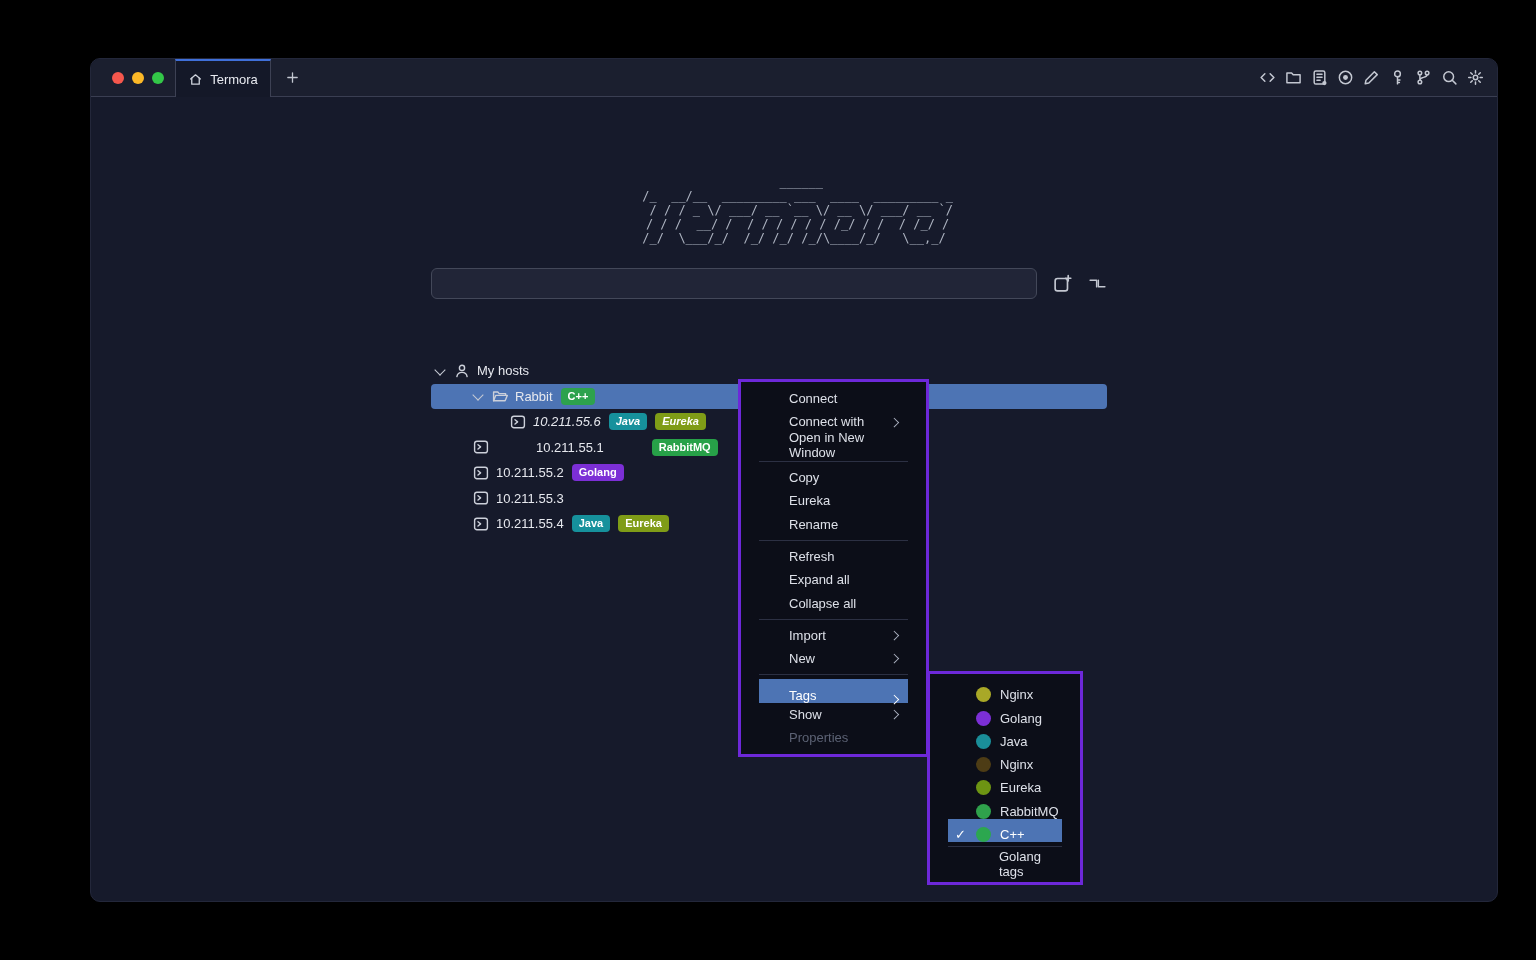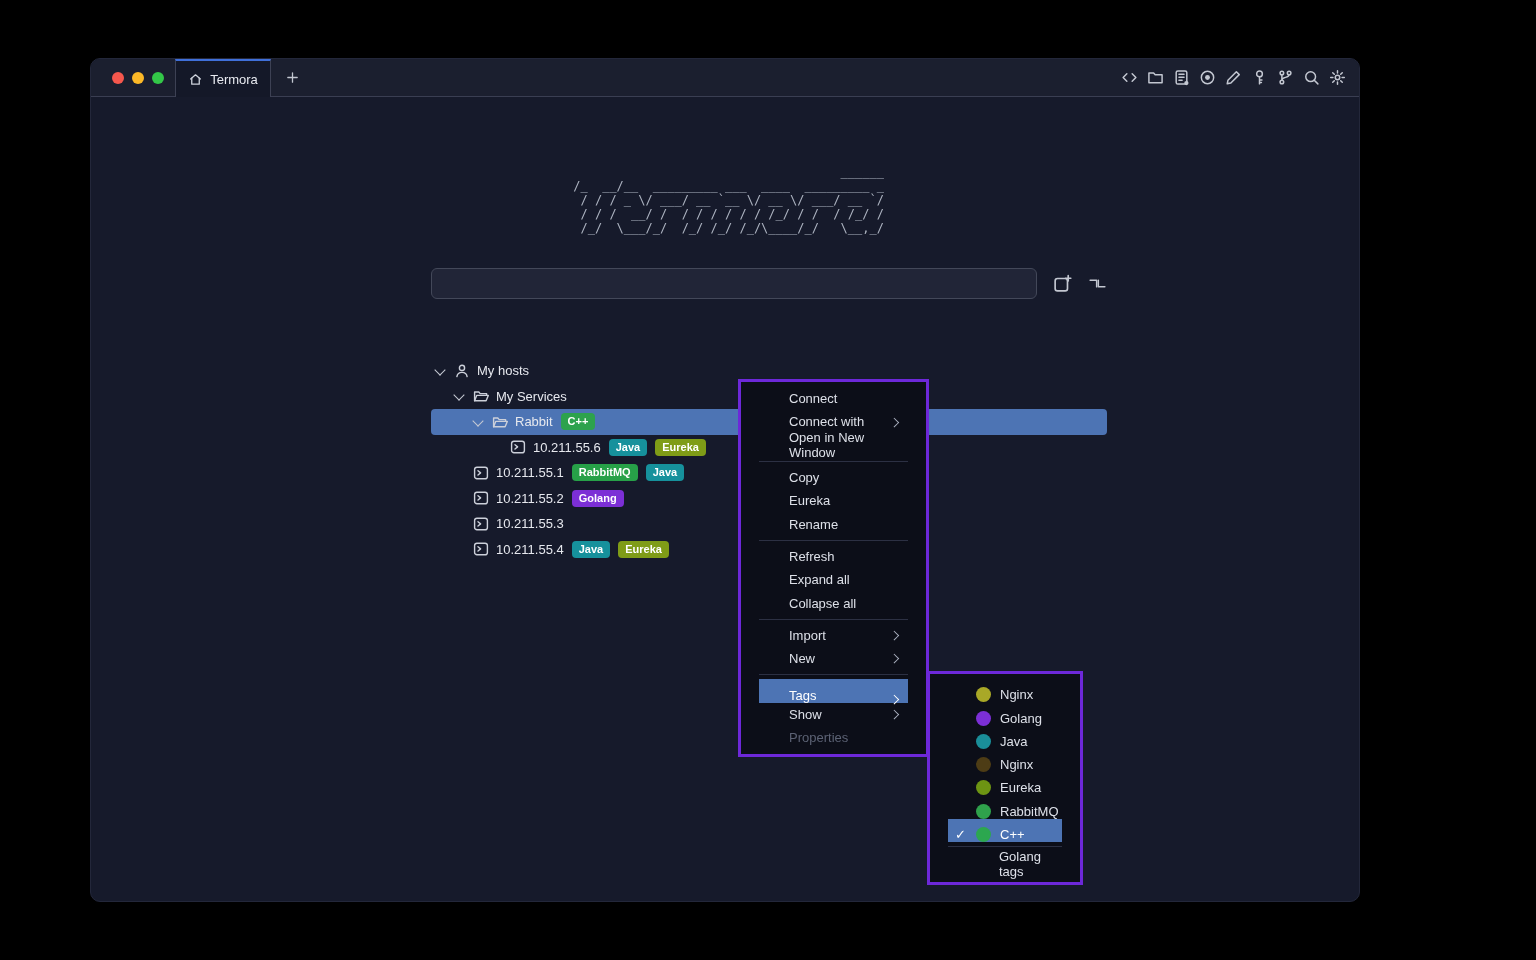--- a/index.html
+++ b/index.html
@@ -2,21 +2,21 @@
 <html><head>
 <meta charset="utf-8">
 <style>
   html,body{margin:0;padding:0;}
   body{
     width:1536px;height:960px;background:#000;position:relative;overflow:hidden;
     font-family:"Liberation Sans",sans-serif;
     -webkit-font-smoothing:antialiased;
   }
   .window{
-    position:absolute;left:90px;top:58px;width:1270px;height:844px;
+    position:absolute;left:90px;top:58px;width:1408px;height:844px;
     background:#161a2b;border-radius:10px;overflow:hidden;
     border:1px solid #23273a;box-sizing:border-box;
     box-shadow:0 18px 50px rgba(0,0,0,.6);
   }
   
   .titlebar{height:38px;display:flex;align-items:stretch;background:#1b1f2f;}
   .traffic{width:84px;display:flex;align-items:center;gap:8px;padding-left:21px;
     border-bottom:1px solid #3a3e52;box-sizing:border-box;flex:none;}
   .light{width:12px;height:12px;border-radius:50%;display:inline-block;}
   .tab{width:96px;flex:none;box-sizing:border-box;background:#141828;
@@ -27,21 +27,21 @@
   .plusbtn{width:42px;flex:none;display:flex;align-items:center;justify-content:center;
     border-bottom:1px solid #3a3e52;box-sizing:border-box;color:#c3c7d1;}
   .plusbtn span{width:15px;height:15px;display:inline-flex;}
   .tb-rest{flex:1;border-bottom:1px solid #3a3e52;box-sizing:border-box;
     display:flex;align-items:center;}
   .toolbar{margin-left:auto;display:flex;align-items:center;gap:9px;padding-right:13px;}
   .tbicon{width:17px;height:17px;color:#c3c7d1;display:inline-flex;cursor:pointer;}
   .tbicon svg,.ticn svg,.plusbtn svg,.sicon svg,.ticon-tree svg{width:100%;height:100%;display:block;}
   
   .banner-wrap{position:absolute;top:106px;left:0;right:0;text-align:center;}
-  .banner{display:inline-block;text-align:right;margin:0;
+  .banner{display:inline-block;text-align:center;margin:10px;
     font-family:"DejaVu Sans Mono",monospace;font-size:12px;line-height:14px;color:#aeb5c2;}
   
   .search-row{position:absolute;top:209px;left:340px;display:flex;align-items:center;}
   .search-input{width:606px;height:31px;box-sizing:border-box;background:#212537;
     border:1px solid #434859;border-radius:6px;color:#e8eaf0;padding:0 10px;font-size:13px;outline:none;}
   .sicon{width:19px;height:19px;color:#c3c7d1;margin-left:16px;display:inline-flex;cursor:pointer;}
   
   .tree{position:absolute;top:253px;left:340px;width:676px;font-size:13px;color:#e6e8ee;}
   .tree-row{height:25.5px;display:flex;align-items:center;border-radius:4px;box-sizing:border-box;}
   .tree-row.selected{background:#4d74b4;}
@@ -188,53 +188,43 @@
       <div class="tree-row" style="padding-left: 3px; margin-top: 46px;">
         <span class="chev"></span>
         <span class="ticon-tree">
           <svg viewBox="0 0 16 16" fill="none" stroke="currentColor" stroke-width="1.4" stroke-linecap="round" stroke-linejoin="round">
             <circle cx="8" cy="4.9" r="2.6"></circle>
             <path d="M2.9 13.6c.4-2.7 2.5-4.2 5.1-4.2s4.7 1.5 5.1 4.2"></path>
           </svg>
         </span>
         <span class="tlabel">My hosts</span>
       </div>
-      <div class="tree-row" style="padding-left: 22px;">
+      <div class="tree-row selected" style="padding-left: 41px; text-align: right;">
         <span class="chev"></span>
         <span class="ticon-tree">
           <svg viewBox="0 0 16 16" fill="none" stroke="currentColor" stroke-width="1.4" stroke-linecap="round" stroke-linejoin="round">
             <path d="M1.6 12.8V4h4.2l1.4 1.6h6.4v1.8"></path>
             <path d="M1.6 12.8l2.1-5.4h11.6l-2.2 5.4z"></path>
           </svg>
         </span>
-        <span class="tlabel">My Services</span>
-      </div>
-      <div class="tree-row selected" style="padding-left: 41px; text-align: right;">
-        <span class="chev"></span>
-        <span class="ticon-tree">
-          <svg viewBox="0 0 16 16" fill="none" stroke="currentColor" stroke-width="1.4" stroke-linecap="round" stroke-linejoin="round">
-            <path d="M1.6 12.8V4h4.2l1.4 1.6h6.4v1.8"></path>
-            <path d="M1.6 12.8l2.1-5.4h11.6l-2.2 5.4z"></path>
-          </svg>
-        </span>
         <span class="tlabel">Rabbit</span>
         <span class="tag" style="background:#2da24d">C++</span>
       </div>
-      <div class="tree-row" style="padding-left: 79px;">
+      <div class="tree-row" style="padding-left: 79px; font-style: italic;">
         <span class="ticon-tree">
           <svg viewBox="0 0 16 16" fill="none" stroke="currentColor" stroke-width="1.4" stroke-linecap="round" stroke-linejoin="round">
             <rect x="1.6" y="2.2" width="12.8" height="11.6" rx="2.4"></rect>
             <path d="M5 5.8l2.6 2.1L5 10"></path>
           </svg>
         </span>
         <span class="tlabel">10.211.55.6</span>
         <span class="tag" style="background:#16919c">Java</span>
         <span class="tag" style="background:#7f9c17">Eureka</span>
       </div>
-      <div class="tree-row" style="padding-left: 42px;">
+      <div class="tree-row" style="padding-left: 42px; gap: 40px;">
         <span class="ticon-tree">
           <svg viewBox="0 0 16 16" fill="none" stroke="currentColor" stroke-width="1.4" stroke-linecap="round" stroke-linejoin="round">
             <rect x="1.6" y="2.2" width="12.8" height="11.6" rx="2.4"></rect>
             <path d="M5 5.8l2.6 2.1L5 10"></path>
           </svg>
         </span>
         <span class="tlabel">10.211.55.1</span>
         <span class="tag" style="background:#27a148">RabbitMQ</span>
         <span class="tag" style="background:#16919c">Java</span>
       </div>

